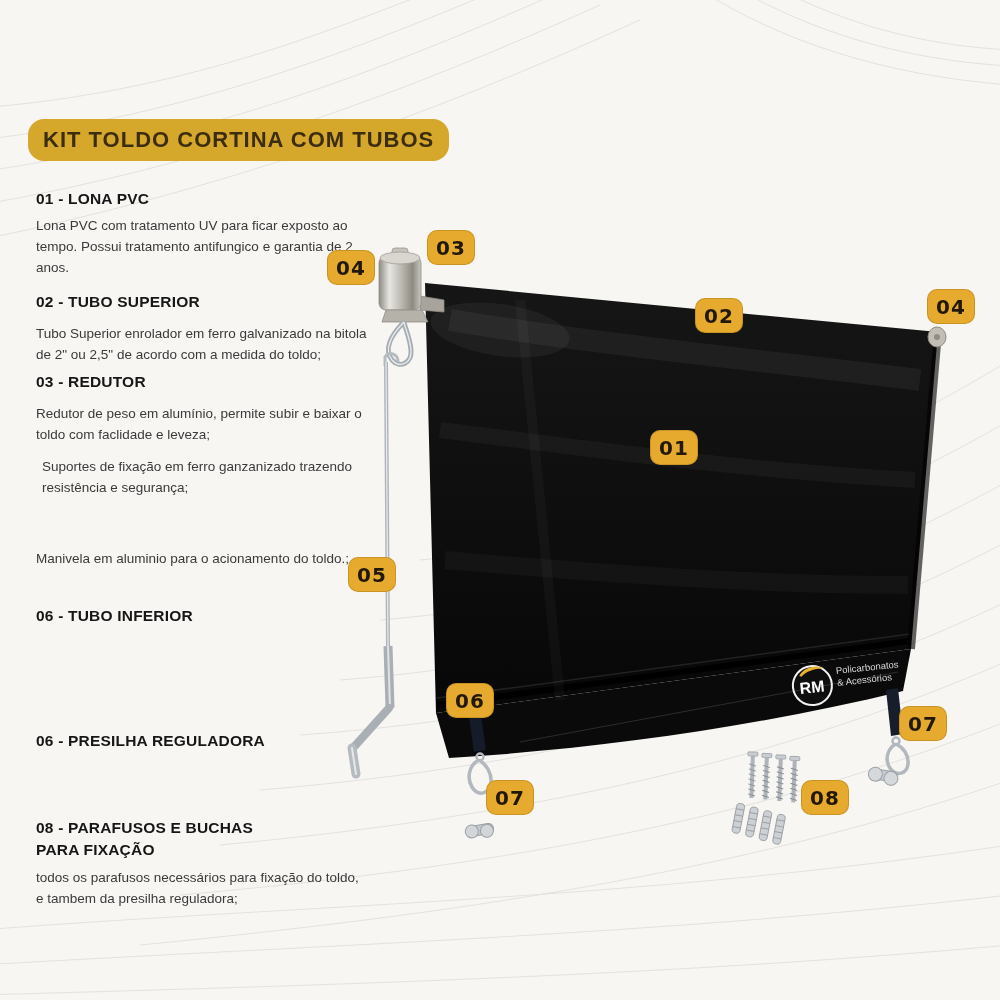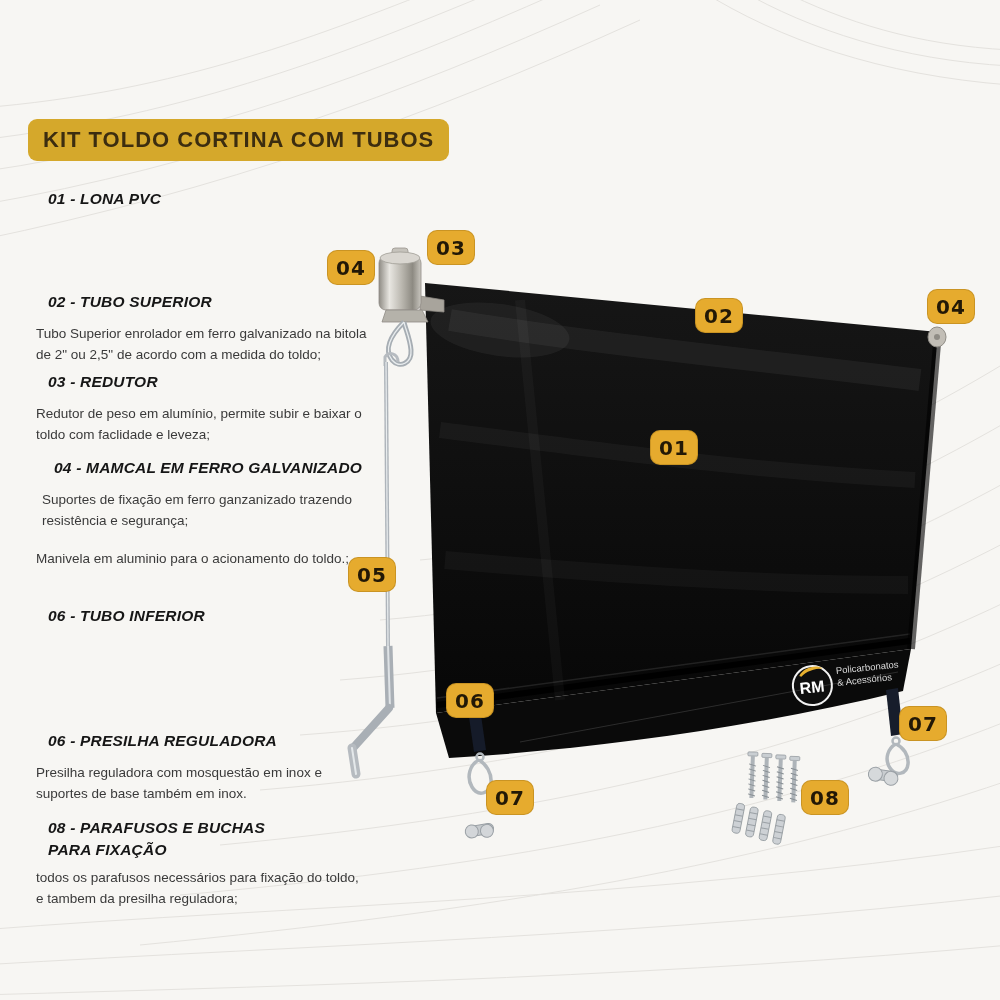--- a/index.html
+++ b/index.html
@@ -2,27 +2,27 @@
 <html><head>
 <meta charset="utf-8">
 <style>
   html,body{margin:0;padding:0;}
   body{width:1000px;height:1000px;position:relative;overflow:hidden;
        background:#f7f6f3;font-family:"Liberation Sans",sans-serif;}
   svg.layer{position:absolute;left:0;top:0;pointer-events:none;}
 
   
   .title-badge{position:absolute;left:28px;top:119px;background:#d5a82b;color:#3c2d10;
-    font-size:22px;font-weight:600;letter-spacing:1px;padding:8px 15px;border-radius:9px;
+    font-size:22px;font-weight:600;letter-spacing:1px;padding:8px 15px;border-radius:16px;
     font-family:"Liberation Sans",sans-serif;white-space:nowrap;}
 
   
   .sec{position:absolute;left:36px;width:340px;color:#3a3a3a;}
-  .sec h3{margin:0 0 6px 12px;font-size:15.5px;font-weight:bold;color:#161616;
-    letter-spacing:0.2px;white-space:pre-line;line-height:1.45;font-style:italic;}
+  .sec h3{margin:0 0 6px 0;font-size:15.5px;font-weight:bold;color:#161616;
+    letter-spacing:0.2px;white-space:pre-line;line-height:1.45;}
   .sec p{margin:0;font-size:13.5px;line-height:1.55;white-space:pre-line;}
   .sec.gap h3{margin-bottom:11px;}
   .sec.indent{left:42px;width:336px;}
   .sec.wide{width:352px;}
 
   
   .badge{position:absolute;width:48px;height:35px;background:#e6ab2e;color:#221806;
     border:1px solid rgba(150,105,15,0.35);border-radius:10px;display:flex;
     align-items:center;justify-content:center;font-family:"DejaVu Sans",sans-serif;
     font-weight:bold;font-size:20px;letter-spacing:1px;box-sizing:border-box;}
@@ -51,42 +51,41 @@
     <path d="M-20,930 C300,905 640,900 1010,845"></path>
     <path d="M-20,965 C320,945 660,935 1010,895"></path>
     <path d="M-20,995 C340,985 680,975 1010,945"></path>
   </g>
 </svg>
 
 <div class="title-badge">KIT TOLDO CORTINA COM TUBOS</div>
 
 <section class="sec" style="top:188px">
   <h3>01 - LONA PVC</h3>
+  <p>Lona PVC com tratamento UV para ficar exposto ao tempo. Possui tratamento antifungico e garantia de 2 anos.</p>
 </section>
 <section class="sec gap" style="top:291px">
   <h3>02 - TUBO SUPERIOR</h3>
   <p>Tubo Superior enrolador em ferro galvanizado na bitola de 2" ou 2,5" de acordo com a medida do toldo;</p>
 </section>
 <section class="sec gap" style="top:371px">
   <h3>03 - REDUTOR</h3>
   <p>Redutor de peso em alumínio, permite subir e baixar o toldo com faclidade e leveza;</p>
 </section>
 <section class="sec gap indent" style="top:457px">
-  <h3>04 - MAMCAL  EM FERRO GALVANIZADO</h3>
   <p>Suportes de fixação em ferro ganzanizado trazendo resistência e segurança;</p>
 </section>
 <section class="sec" style="top:549px">
   <p>Manivela em aluminio para o acionamento do toldo.;</p>
 </section>
 <section class="sec" style="top:605px">
   <h3>06 - TUBO INFERIOR</h3>
 </section>
 <section class="sec gap" style="top:730px">
   <h3>06 - PRESILHA REGULADORA</h3>
-  <p>Presilha reguladora com mosquestão em inox e suportes de base também em inox.</p>
 </section>
 <section class="sec wide" style="top:817px">
   <h3>08 - PARAFUSOS E BUCHAS
 PARA FIXAÇÃO</h3>
   <p>todos os parafusos necessários para fixação do toldo,
 e tambem da presilha reguladora;</p>
 </section>
 
 <svg class="layer" width="1000" height="1000" viewBox="0 0 1000 1000">
   <defs>

